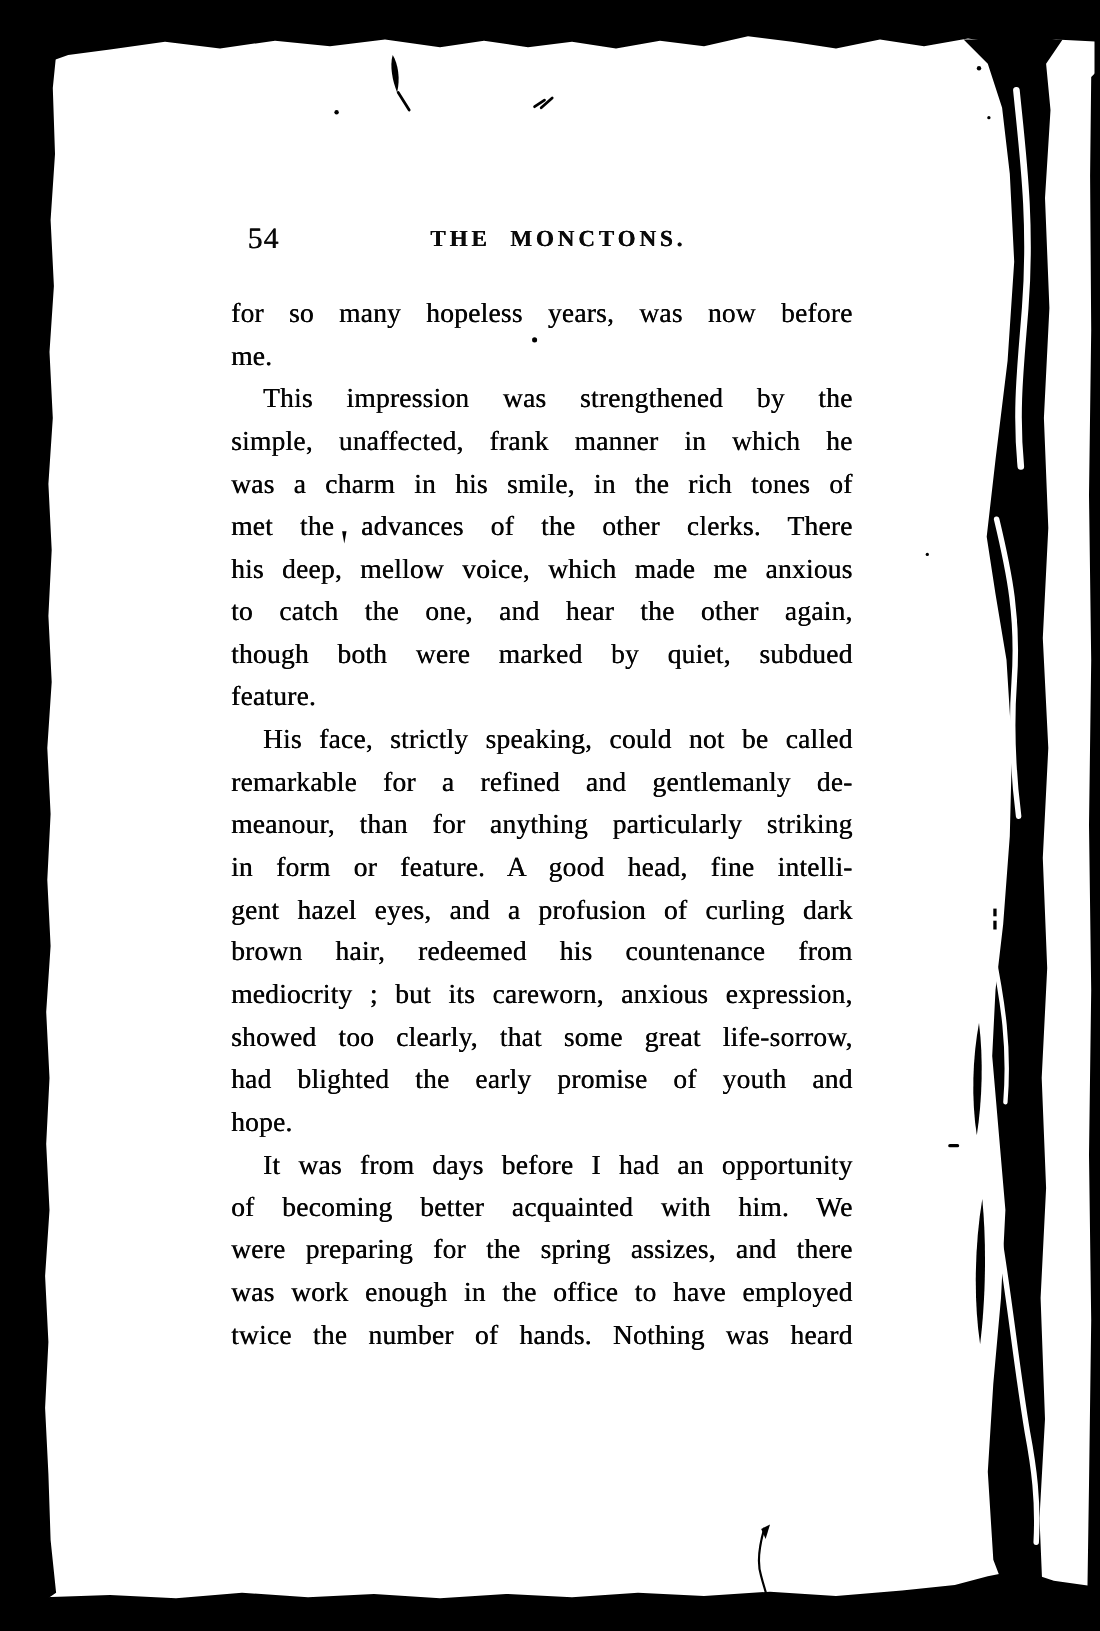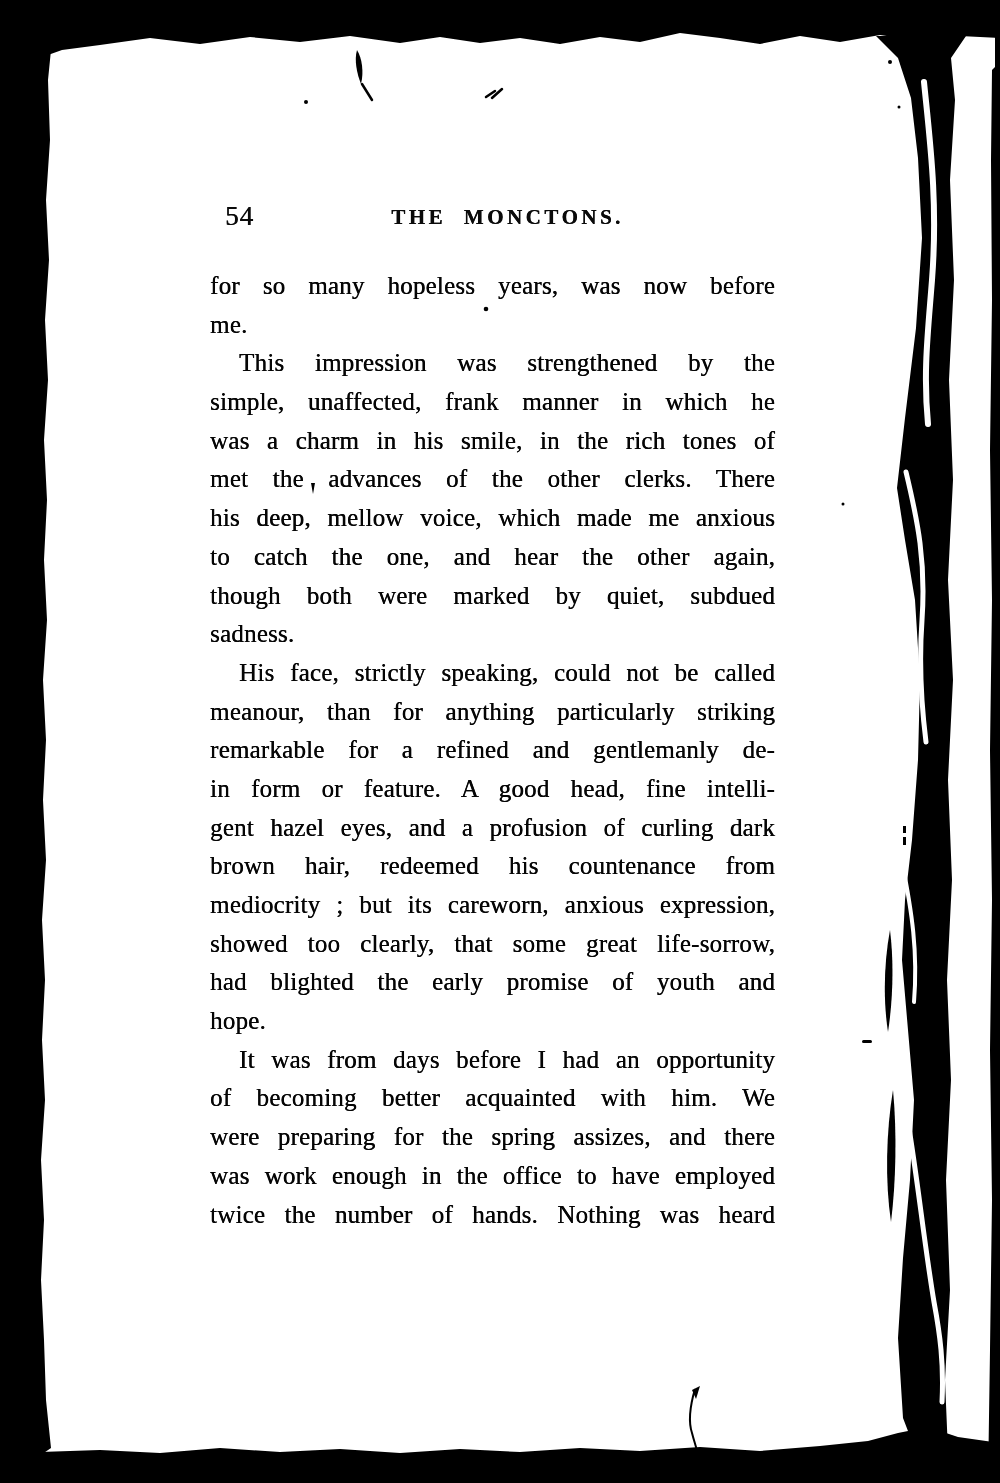--- a/index.html
+++ b/index.html
@@ -89,26 +89,26 @@
         <div class="line flush">me.</div>
       </div>
       <div class="para">
         <div class="line indent">This impression was strengthened by the</div>
         <div class="line">simple, unaffected, frank manner in which he</div>
         <div class="line">was a charm in his smile, in the rich tones of</div>
         <div class="line">met the advances of the other clerks. There</div>
         <div class="line">his deep, mellow voice, which made me anxious</div>
         <div class="line">to catch the one, and hear the other again,</div>
         <div class="line">though both were marked by quiet, subdued</div>
-        <div class="line flush">sadness.</div>
+        <div class="line flush">feature.</div>
       </div>
       <div class="para">
         <div class="line indent">His face, strictly speaking, could not be called</div>
+        <div class="line">remarkable for a refined and gentlemanly de-</div>
         <div class="line">meanour, than for anything particularly striking</div>
-        <div class="line">remarkable for a refined and gentlemanly de-</div>
         <div class="line">in form or feature. A good head, fine intelli-</div>
         <div class="line">gent hazel eyes, and a profusion of curling dark</div>
         <div class="line">brown hair, redeemed his countenance from</div>
         <div class="line">mediocrity ; but its careworn, anxious expression,</div>
         <div class="line">showed too clearly, that some great life-sorrow,</div>
         <div class="line">had blighted the early promise of youth and</div>
         <div class="line flush">hope.</div>
       </div>
       <div class="para">
         <div class="line indent">It was from days before I had an opportunity</div>

